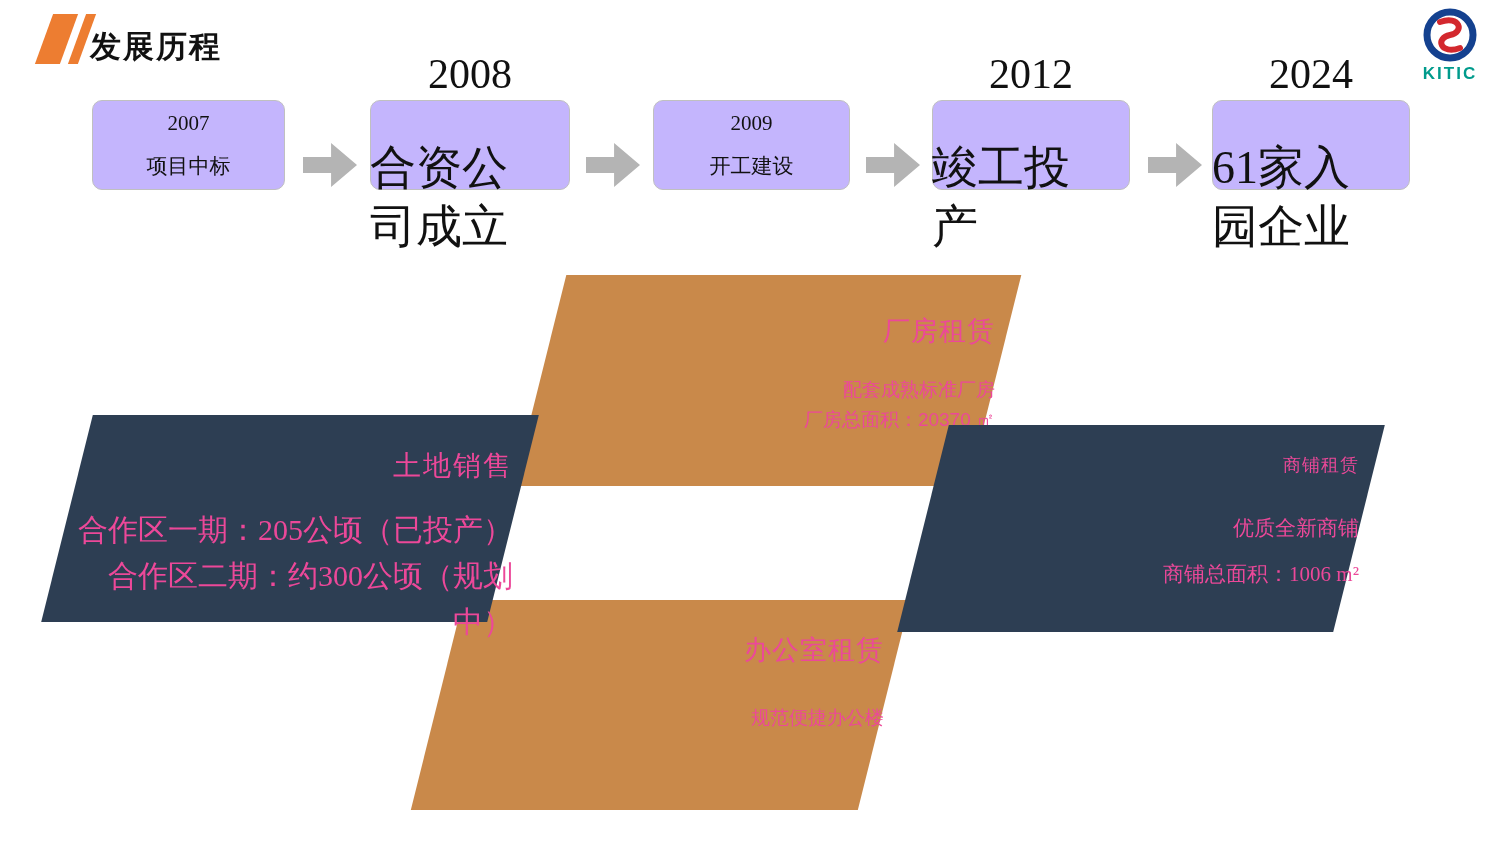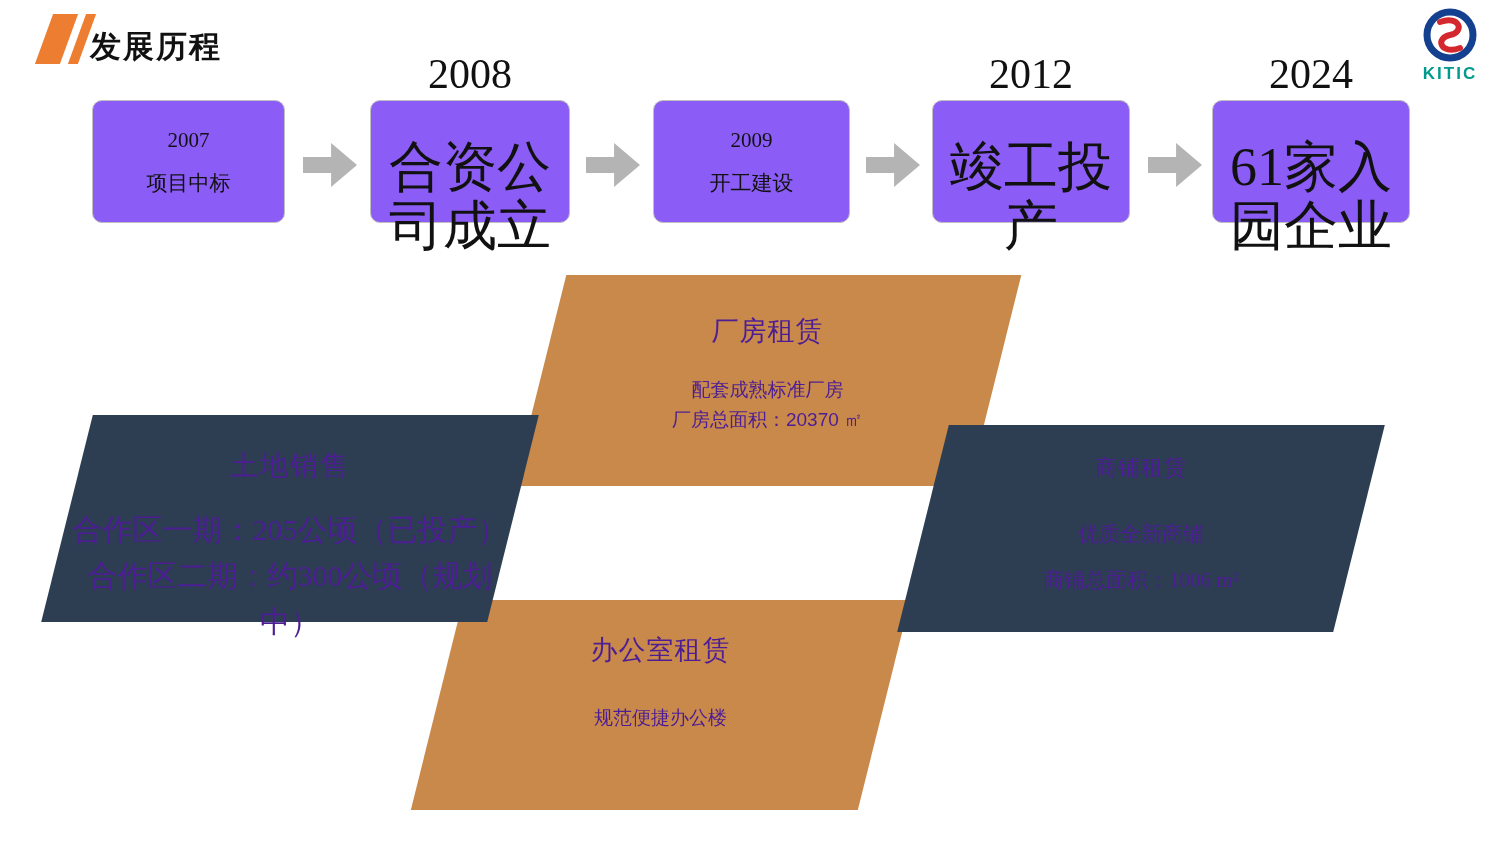--- a/index.html
+++ b/index.html
@@ -29,42 +29,42 @@
   }
   .logo{position:absolute;left:1412px;top:8px;width:76px;text-align:center;}
   .logo svg{display:block;margin:0 auto;}
   .logo-text{font-size:17px;font-weight:bold;color:var(--logo-teal);letter-spacing:2px;margin-top:-2px;}
   
   .tyear{
     position:absolute;top:48px;height:52px;line-height:52px;text-align:center;
     font-family:"Liberation Serif","DejaVu Serif",serif;font-size:42px;color:var(--ink);
   }
   .tbox{
-    position:absolute;top:100px;height:123px;background:#8b5cf6;
+    position:absolute;top:100px;height:90px;background:#c4b5fd;
     border:1.5px solid var(--box-border);border-radius:10px;box-sizing:border-box;
   }
   .tbox.small{display:flex;flex-direction:column;align-items:center;justify-content:center;gap:22px;}
   .tbox.small .tline{
     font-family:"Liberation Serif","DejaVu Serif",serif;font-size:21px;color:var(--ink);line-height:1;
   }
   .bigtext{
-    position:absolute;top:138px;text-align:center;
-    font-family:"Liberation Serif","DejaVu Serif",serif;font-size:54px;line-height:59px;color:var(--ink);
+    position:absolute;top:138px;
+    font-family:"Liberation Serif","DejaVu Serif",serif;font-size:46px;line-height:59px;color:var(--ink);
     white-space:nowrap;
   }
   .arrow{
     position:absolute;top:143px;width:54px;height:44px;background:var(--arrow-gray);
     clip-path:polygon(0 32%,52% 32%,52% 0,100% 50%,52% 100%,52% 68%,0 68%);
   }
   
   .para{position:absolute;}
   .para .shape{position:absolute;inset:0;transform:skewX(-14deg);}
   .para.orange .shape{background:var(--orange-block);}
   .para.navy .shape{background:var(--navy-block);}
-  .para .content{position:relative;text-align:center;color:#4c1d95;}
+  .para .content{position:relative;text-align:right;color:#ec4899;}
   .para.orange{z-index:1;}
   .para.navy{z-index:2;}
   .p-title-sans{font-family:"Liberation Sans","DejaVu Sans",sans-serif;font-size:27px;letter-spacing:1px;}
   .p-title-serif{font-family:"Liberation Serif","DejaVu Serif",serif;font-size:28px;letter-spacing:2px;}
   .p-body-sans{font-family:Liberation Sans, sans-serif;font-size:19px;line-height:30px;}
   .p-body-serif{font-family:"Liberation Serif","DejaVu Serif",serif;font-size:30px;line-height:46px;}
 </style>
 </head>
 <body>
 
@@ -133,21 +133,21 @@
     <div class="content">
       <div class="p-title-serif" style="margin-top:32px;">土地销售</div>
       <div class="p-body-serif" style="margin-top:22px;">合作区一期：205公顷（已投产）</div>
       <div class="p-body-serif">合作区二期：约300公顷（规划中）</div>
     </div>
   </div>
 
   <div class="para navy" style="left:923px;top:425px;width:436px;height:207px;">
     <div class="shape"></div>
     <div class="content">
-      <div class="p-title-sans" style="margin-top:28px;font-size:22px;">商铺租赁</div>
+      <div class="p-title-sans" style="margin-top:28px;font-size:18px;">商铺租赁</div>
       <div class="p-body-serif" style="margin-top:28px;font-size:21px;">优质全新商铺</div>
       <div class="p-body-serif" style="font-size:21px;">商铺总面积：1006 m²</div>
     </div>
   </div>
 
   <div class="para orange" style="left:437px;top:600px;width:447px;height:210px;">
     <div class="shape"></div>
     <div class="content">
       <div class="p-title-sans" style="margin-top:32px;">办公室租赁</div>
       <div class="p-body-sans" style="margin-top:35px;">规范便捷办公楼</div>

